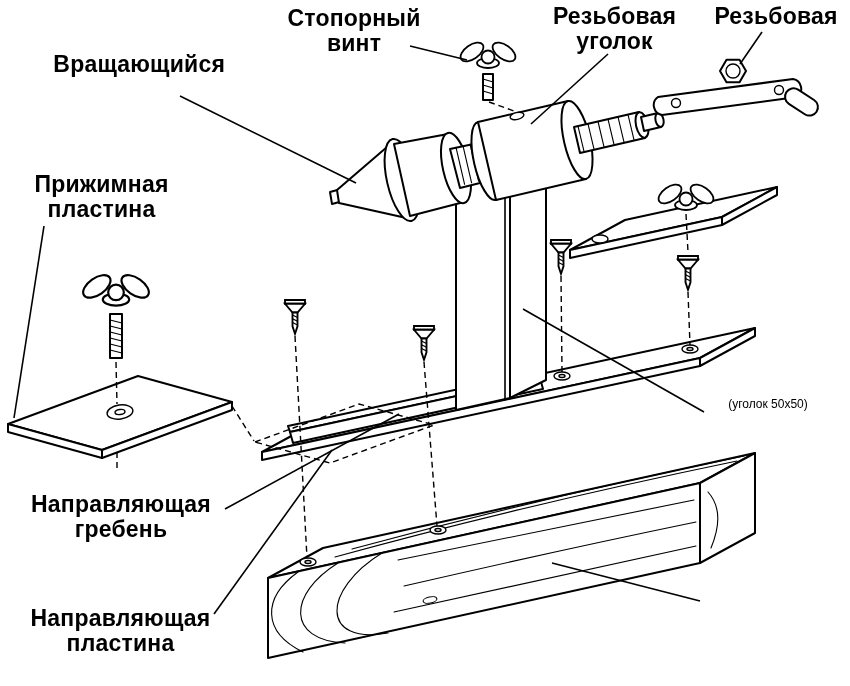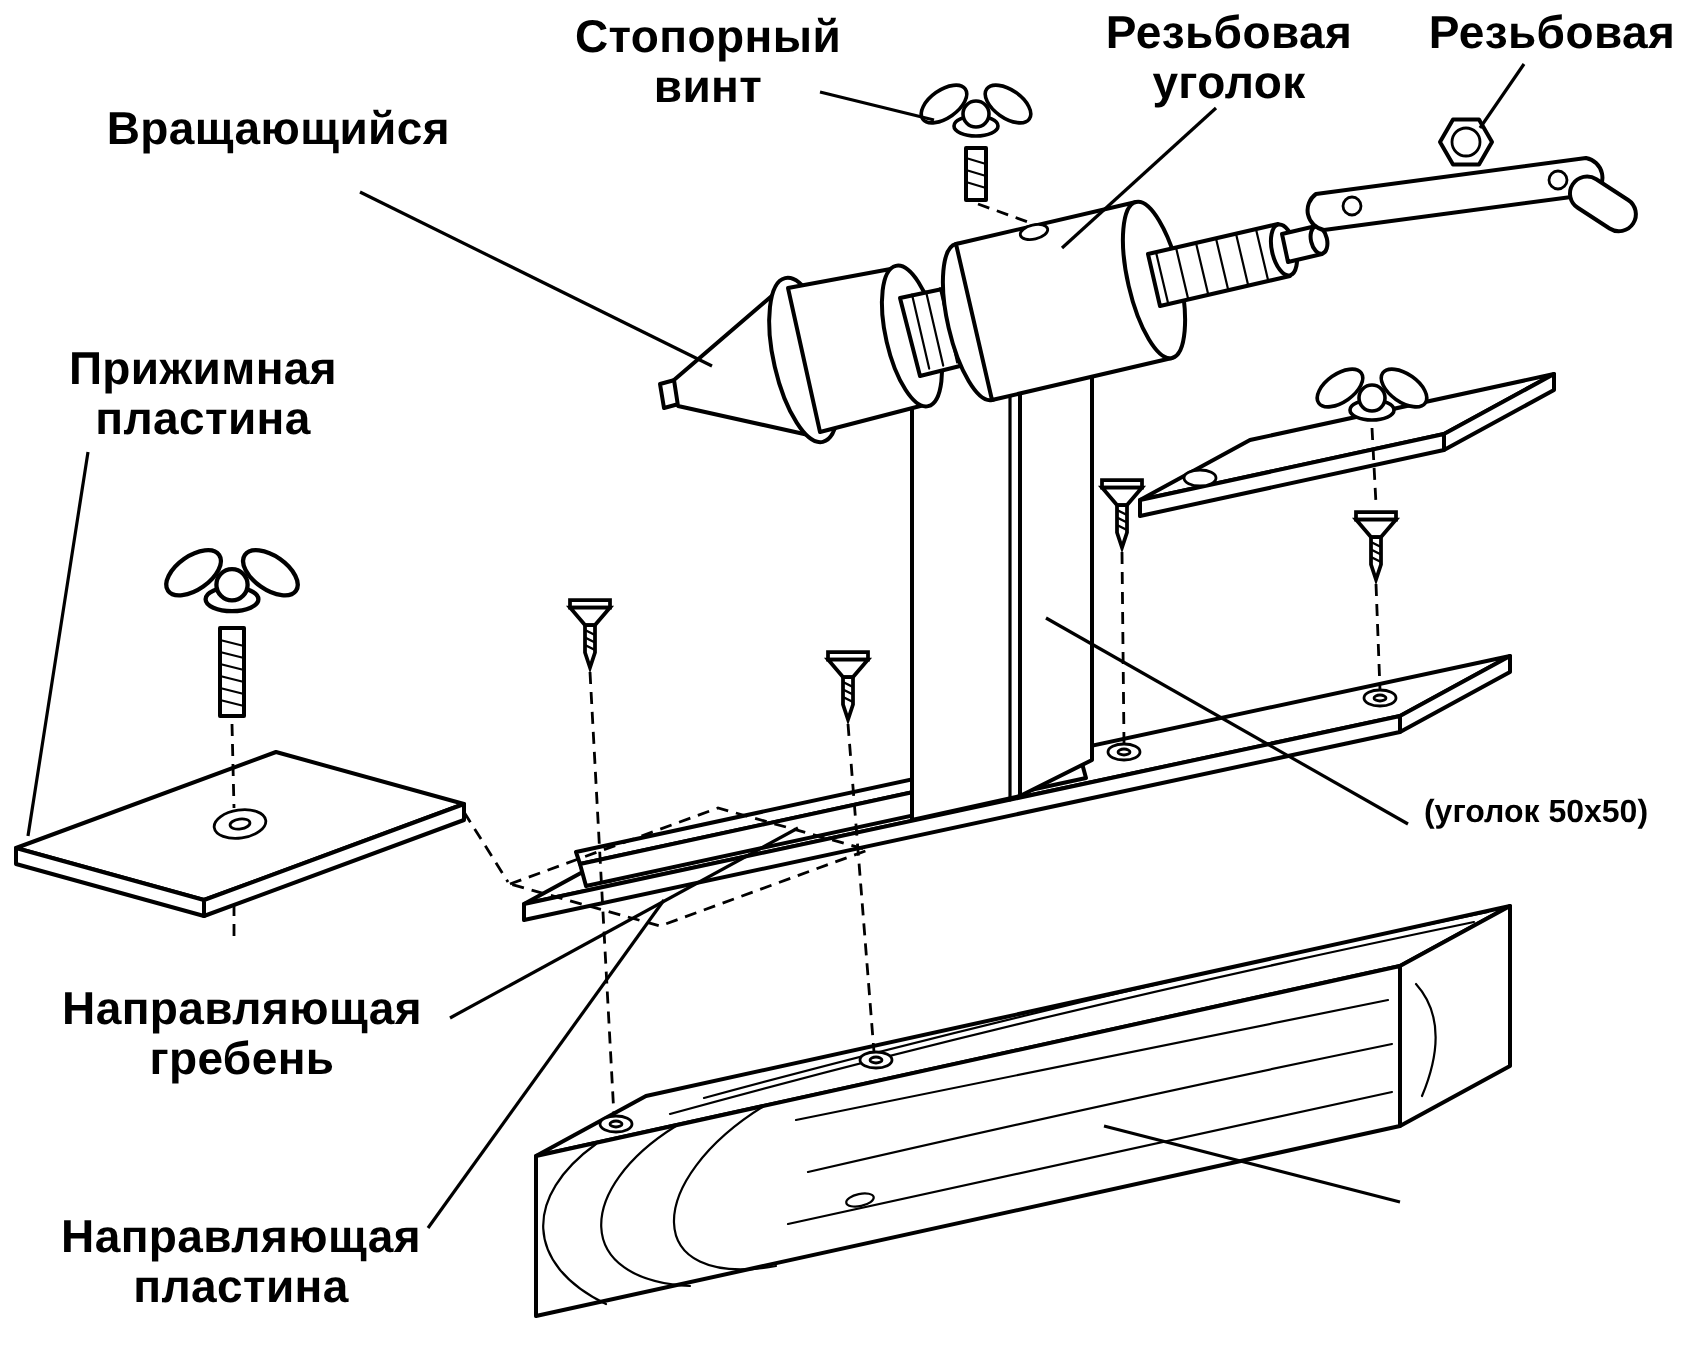--- a/index.html
+++ b/index.html
@@ -6,21 +6,21 @@
   .stage {
     position:relative; width:850px; height:686px; background:#ffffff;
     font-family:"Liberation Sans", sans-serif; color:#000; overflow:hidden;
   }
   .stage svg { position:absolute; left:0; top:0; }
   .lbl {
     position:absolute; text-align:center; font-weight:700; font-size:23px;
     line-height:1.08; letter-spacing:0.2px; color:#000; white-space:nowrap;
   }
   .lbl .ln { display:block; }
-  .lbl .ln.sub { font-size:16px; font-weight:700; letter-spacing:0; }
+  .lbl .ln.sub { font-size:12px; font-weight:400; letter-spacing:0; }
   
   .o   { fill:#ffffff; stroke:#000; stroke-width:2; stroke-linejoin:round; }
   .l   { fill:none; stroke:#000; stroke-width:1.6; stroke-linecap:round; }
   .thin{ fill:none; stroke:#000; stroke-width:1.1; stroke-linecap:round; }
   .dash{ fill:none; stroke:#000; stroke-width:1.4; stroke-dasharray:6 4; }
   .lead{ fill:none; stroke:#000; stroke-width:1.6; }
   .hole{ fill:#ffffff; stroke:#000; stroke-width:1.4; }
 </style>
 </head>
 <body>

